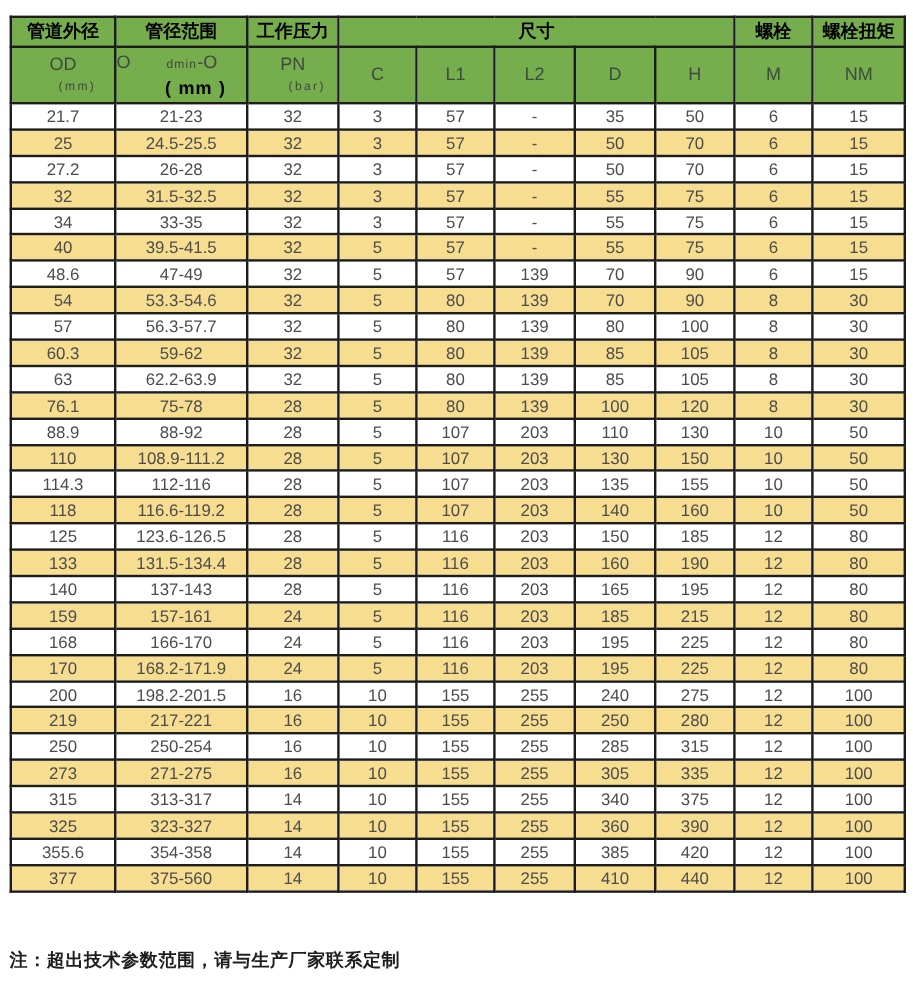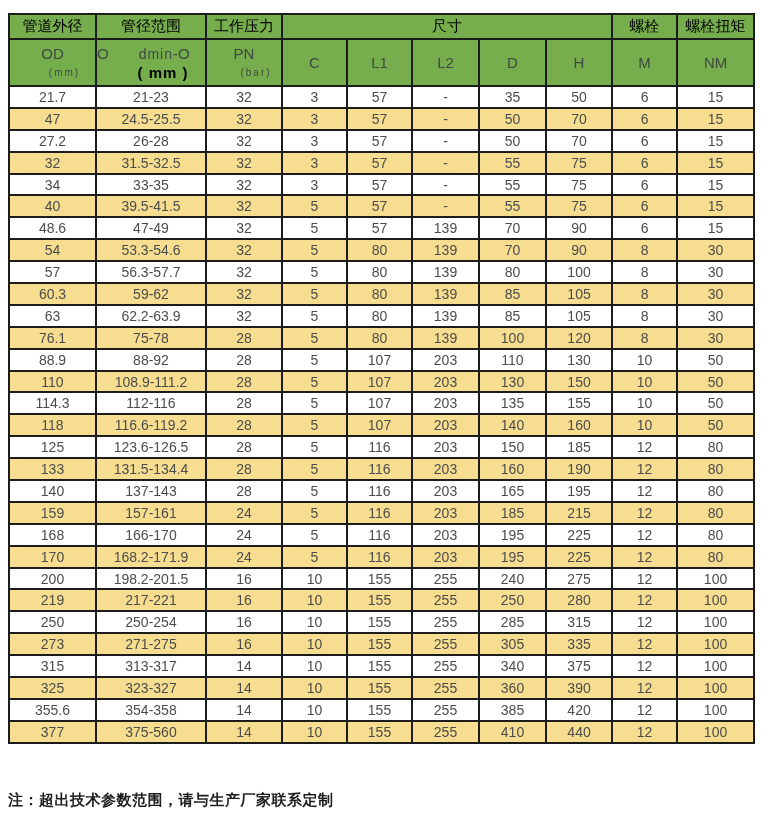--- a/index.html
+++ b/index.html
@@ -18,30 +18,30 @@
     position:absolute;left:8px;top:13px;width:745px;
     border-collapse:collapse;table-layout:fixed;
   }
   table.spec th, table.spec td{
     border:2px solid var(--border);
     text-align:center;vertical-align:middle;
     padding:0;overflow:hidden;white-space:nowrap;
   }
   thead tr.group-row th{
     height:25px;background:var(--green);
-    font-size:15px;font-weight:normal;color:var(--text-grouphdr);
+    font-size:15px;font-weight:bold;color:var(--text-grouphdr);
   }
   thead tr.sub-row th{
     height:47px;background:var(--green);
     font-weight:normal;color:var(--text-subhdr);font-size:15px;
   }
   .sub-line1{line-height:20px;font-size:15px;}
   .sub-line2{line-height:18px;font-size:10px;letter-spacing:2px;margin-left:24px;}
   .sub-line2.unit-big{font-size:15px;font-weight:bold;color:#000000;letter-spacing:1px;}
-  .subscript{font-size:14px;letter-spacing:1px;margin-left:30px;}
+  .subscript{font-size:10px;letter-spacing:1px;margin-left:30px;}
   tbody td{
     height:21.9px;font-size:14px;color:var(--text-data);background:#ffffff;
   }
   tbody tr:nth-child(even) td{background:var(--yellow);}
   .note{
     position:absolute;left:8px;top:791px;
     font-size:15px;font-weight:bold;color:#1e1e1e;letter-spacing:0.5px;
   }
   
   col.c-od{width:87px;} col.c-range{width:110px;} col.c-pn{width:76px;}
@@ -105,21 +105,21 @@
           <td>32</td>
           <td>3</td>
           <td>57</td>
           <td>-</td>
           <td>35</td>
           <td>50</td>
           <td>6</td>
           <td>15</td>
         </tr>
         <tr>
-          <td>47</td>
+          <td>25</td>
           <td>24.5-25.5</td>
           <td>32</td>
           <td>3</td>
           <td>57</td>
           <td>-</td>
           <td>50</td>
           <td>70</td>
           <td>6</td>
           <td>15</td>
         </tr>

